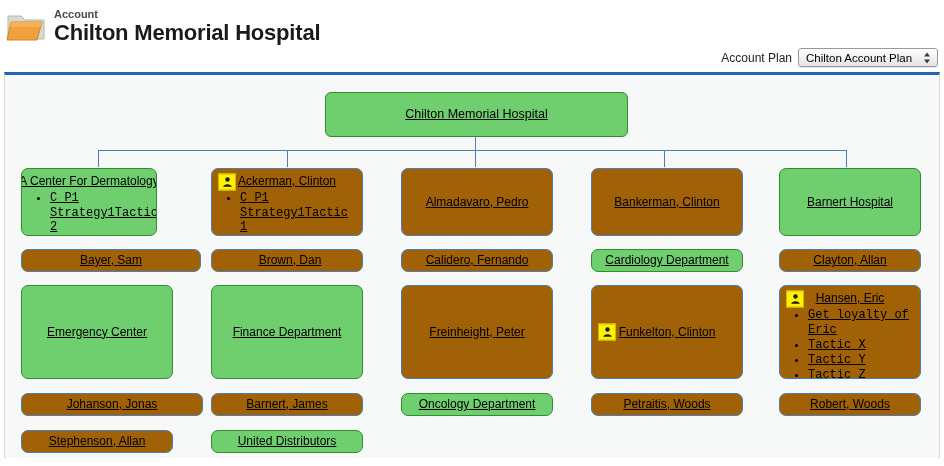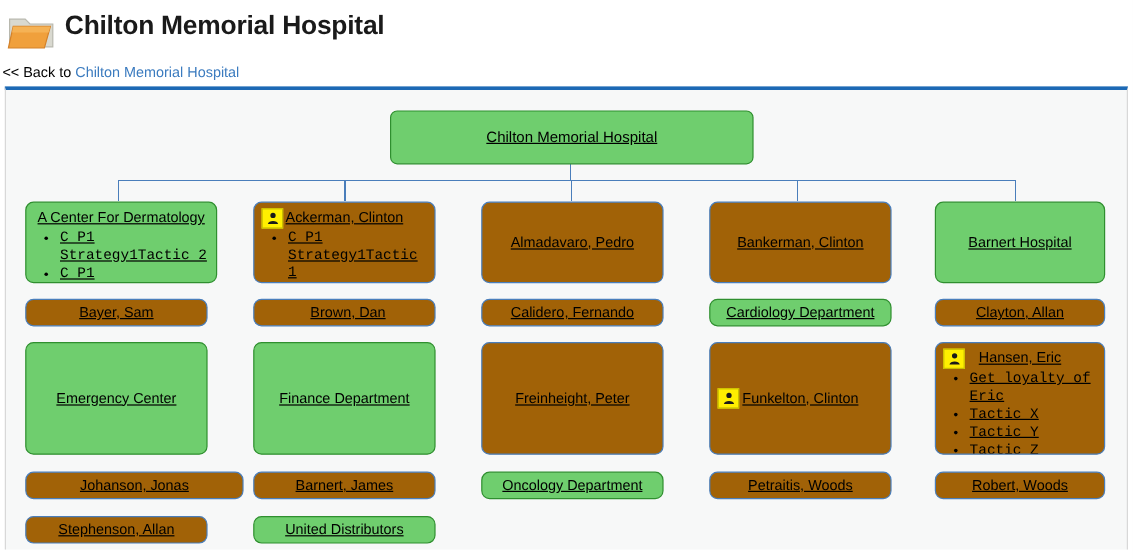--- a/index.html
+++ b/index.html
@@ -210,58 +210,68 @@
 <div class="page-header">
   <div class="header-inner">
     <span class="folder-icon">
       <svg width="40" height="34" viewBox="0 0 40 34">
         <path d="M2 6 L15 6 L19 10 L38 10 L38 29 L2 29 Z" fill="#d9d9d0" stroke="#b8b8ae" stroke-width="1"></path>
         <path d="M5 12 L36 12 L31 30 L1 30 Z" fill="#f0a03c" stroke="#d4822a" stroke-width="1"></path>
         <path d="M5 12 L36 12 L34.5 17 L4 17 Z" fill="#f5b255"></path>
       </svg>
     </span>
     <div class="header-text">
+      <div class="entity-type">Account</div>
       <div class="entity-title">Chilton Memorial Hospital</div>
     </div>
   </div>
 </div>
 
 <div class="back-bar">
-  <div class="back-link">
-    <span>&lt;&lt; Back to </span><span class="link">Chilton Memorial Hospital</span>
+  <div class="plan-control">
+    <span class="plan-label">Account Plan</span>
+    <div class="plan-select">
+      <span>Chilton Account Plan</span>
+      <span class="spin">
+        <svg width="8" height="13" viewBox="0 0 8 13">
+          <path d="M4 1 L7 5 L1 5 Z" fill="#3a3a3a"></path>
+          <path d="M4 12 L1 8 L7 8 Z" fill="#3a3a3a"></path>
+        </svg>
+      </span>
+    </div>
   </div>
 </div>
 
 <div class="chart-outer">
   <div class="chart-canvas">
     <svg class="connectors" width="936" height="386" viewBox="0 0 936 386">
         <line x1="471.5" y1="62" x2="471.5" y2="76" stroke="#4a7ebb" stroke-width="1" shape-rendering="crispEdges"></line>
         <line x1="92" y1="76" x2="845" y2="76" stroke="#4a7ebb" stroke-width="1" shape-rendering="crispEdges"></line>
         <line x1="92" y1="76" x2="92" y2="93" stroke="#4a7ebb" stroke-width="1" shape-rendering="crispEdges"></line>
         <line x1="282" y1="76" x2="282" y2="93" stroke="#4a7ebb" stroke-width="1" shape-rendering="crispEdges"></line>
         <line x1="472" y1="76" x2="472" y2="93" stroke="#4a7ebb" stroke-width="1" shape-rendering="crispEdges"></line>
         <line x1="662" y1="76" x2="662" y2="93" stroke="#4a7ebb" stroke-width="1" shape-rendering="crispEdges"></line>
         <line x1="845" y1="76" x2="845" y2="93" stroke="#4a7ebb" stroke-width="1" shape-rendering="crispEdges"></line>
       </svg>
     <div id="nodes-layer">
         <div class="node green root" style="left: 320px; top: 17px; width: 303px; height: 45px;">
           <div class="node-title-row">
             <span class="node-title">Chilton Memorial Hospital</span>
           </div>
         </div>
-        <div class="node green has-list" style="left: 16px; top: 93px; width: 160px; height: 68px;">
+        <div class="node green has-list" style="left: 16px; top: 93px; width: 136px; height: 68px;">
           <div class="node-title-row">
             <span class="node-title">A Center For Dermatology</span>
           </div>
           <ul class="node-list">
             <li><span>C P1 Strategy1Tactic 2</span></li>
             <li><span>C P1 Strategy1Tactic 3</span></li>
           </ul>
         </div>
-        <div class="node" style="left: 16px; top: 174px; width: 152px; height: 23px;">
+        <div class="node" style="left: 16px; top: 174px; width: 180px; height: 23px;">
           <div class="node-title-row">
             <span class="node-title">Bayer, Sam</span>
           </div>
         </div>
         <div class="node green" style="left: 16px; top: 210px; width: 152px; height: 94px;">
           <div class="node-title-row">
             <span class="node-title">Emergency Center</span>
           </div>
         </div>
         <div class="node" style="left: 16px; top: 318px; width: 182px; height: 23px;">

